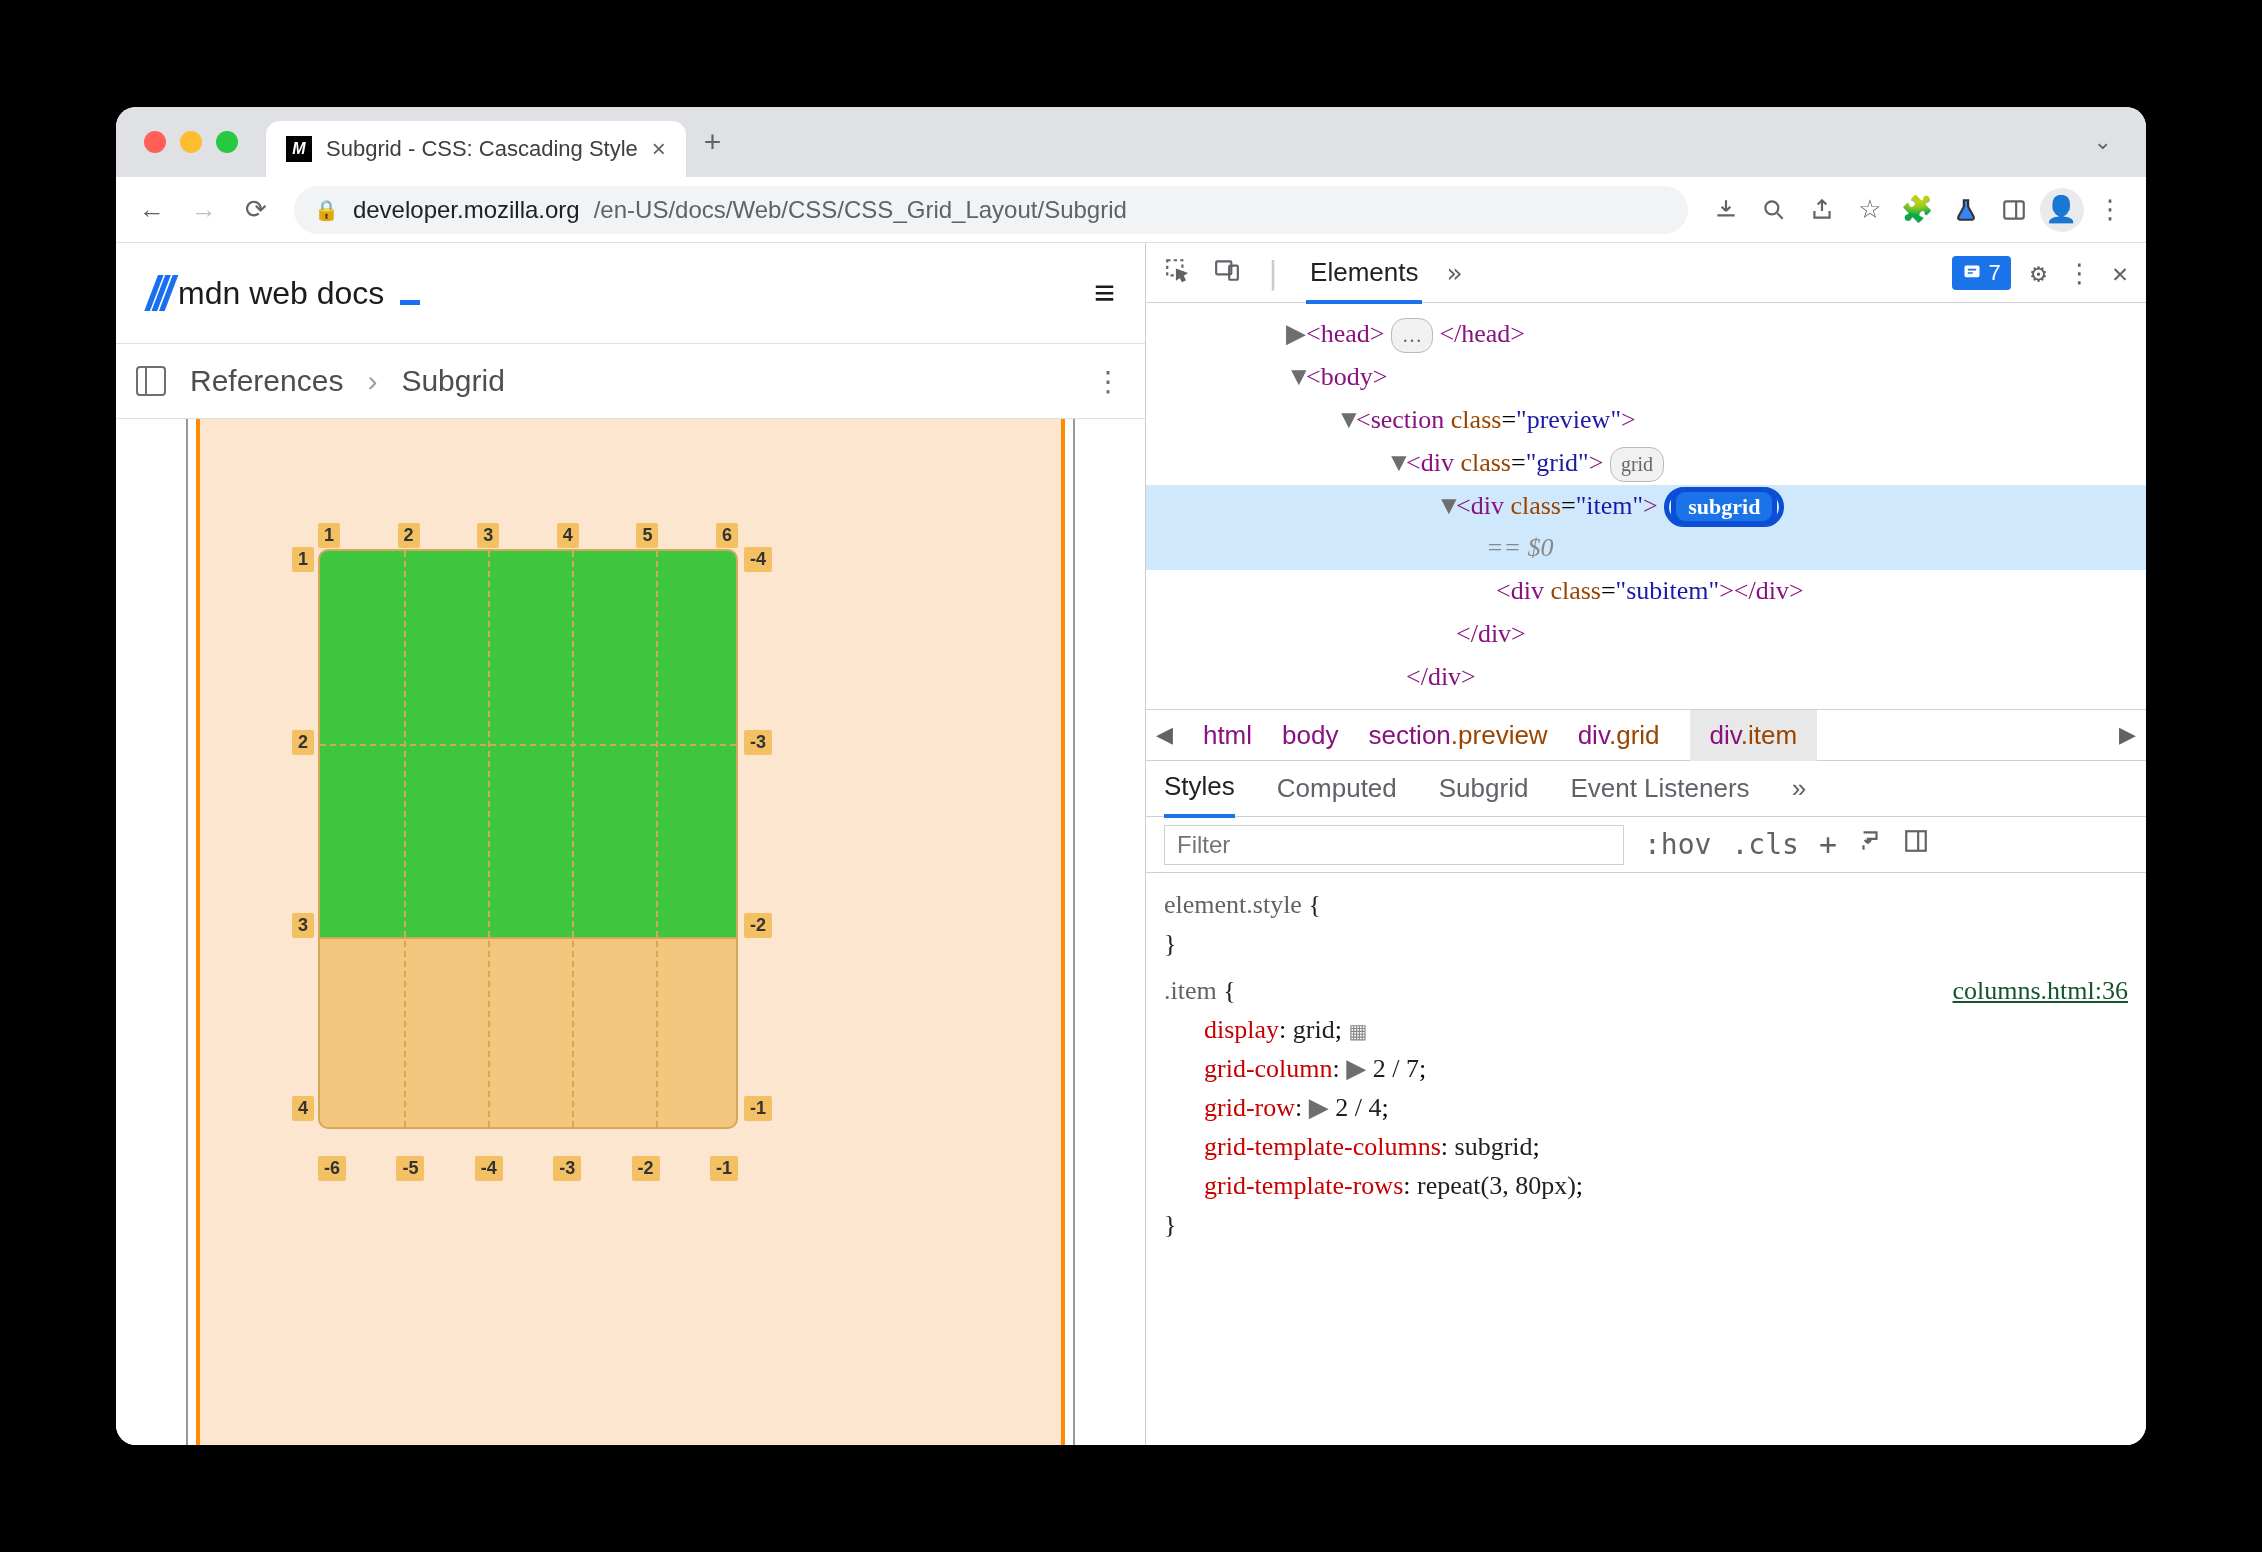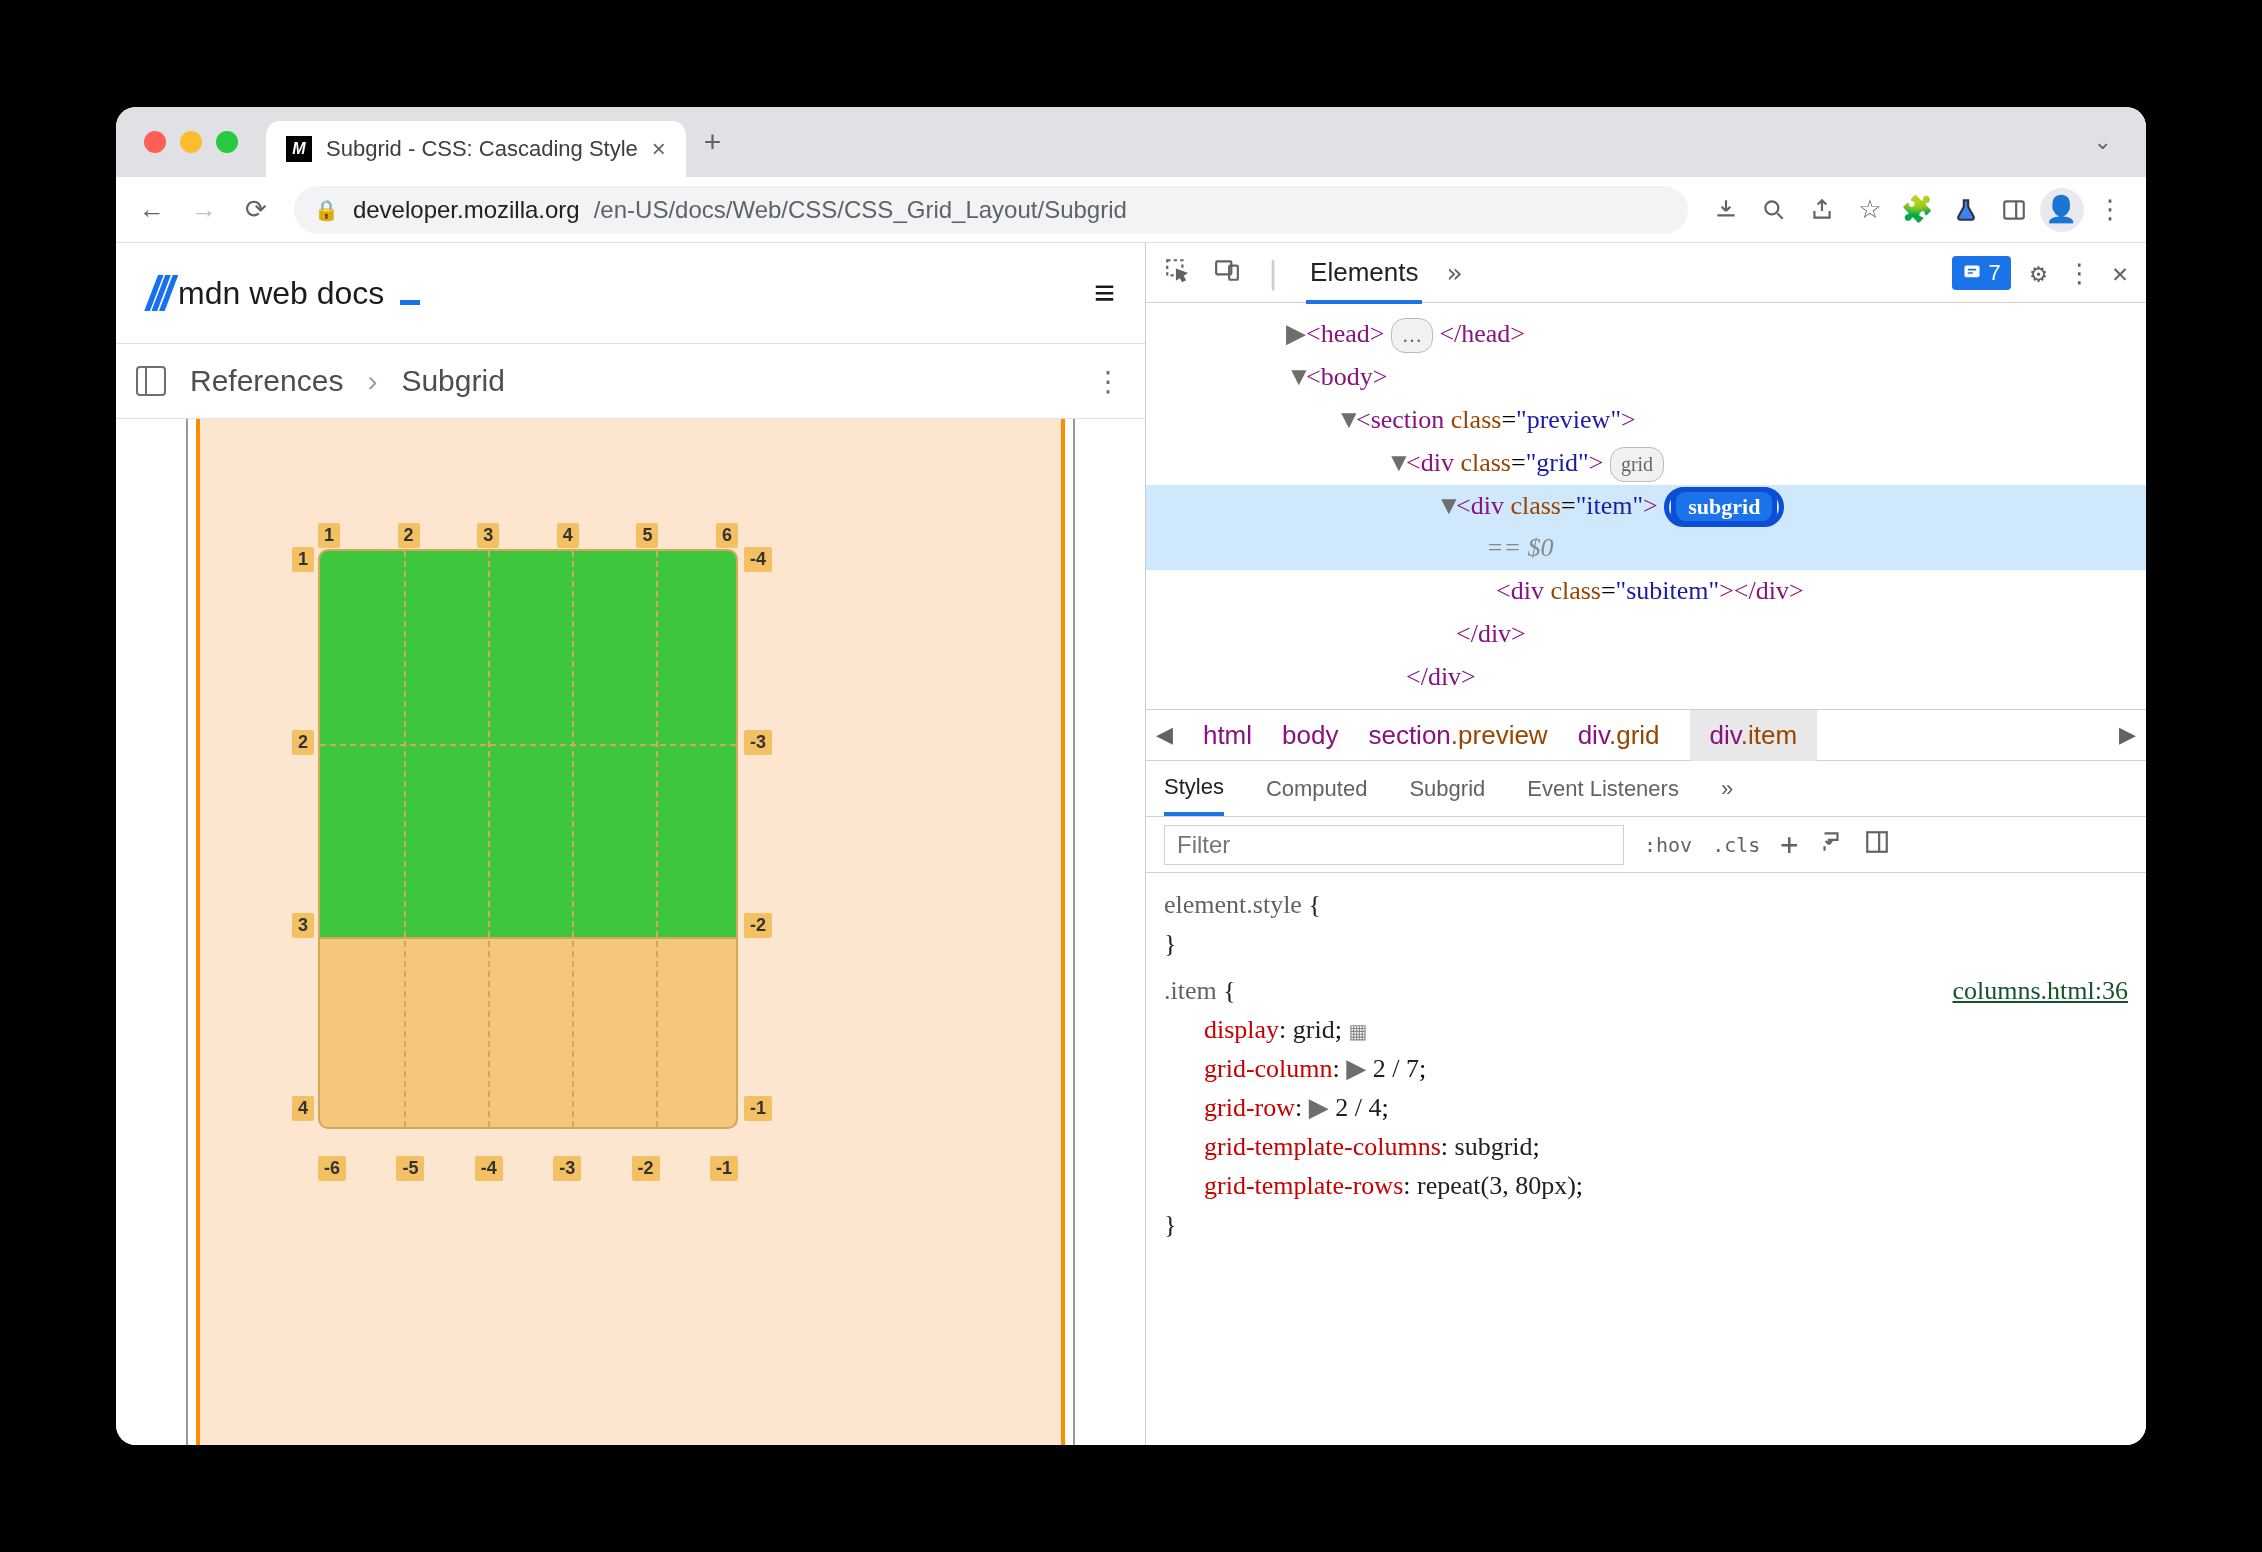--- a/index.html
+++ b/index.html
@@ -249,21 +249,21 @@
 .dt-crumbs .sel { background: #e8e8e8; padding: 10px 20px; }
 .cr-arrow { color: #5f6368; font-size: 22px; }
 
 .styles-tabs {
   height: 56px;
   border-bottom: 1px solid #d0d0d0;
   display: flex;
   align-items: center;
   padding: 0 18px;
   gap: 42px;
-  font-size: 22px;
+  font-size: 26px;
   font-family: -apple-system, sans-serif;
 }
 .styles-tabs .st { color: #5f6368; cursor: pointer; padding: 12px 0; }
 .styles-tabs .st.active { color: #202124; border-bottom: 4px solid #1a73e8; }
 
 .filterbar {
   height: 56px;
   border-bottom: 1px solid #d0d0d0;
   display: flex;
   align-items: center;
@@ -271,21 +271,21 @@
   gap: 20px;
 }
 .filter-input {
   border: 1px solid #d0d0d0;
   height: 40px;
   flex: 0 0 460px;
   padding: 0 12px;
   font-size: 24px;
   color: #888;
 }
-.filt-btn { color: #5f6368; font-size: 20px; font-family: ui-monospace, monospace; cursor: pointer; }
+.filt-btn { color: #5f6368; font-size: 28px; font-family: ui-monospace, monospace; cursor: pointer; }
 
 .css-rules {
   padding: 12px 18px;
   font-size: 26px;
   font-family: Liberation Serif, serif;
   line-height: 1.5;
 }
 .selector { color: #5f6368; }
 .brace { color: #202124; }
 .rule-head { display: flex; }

